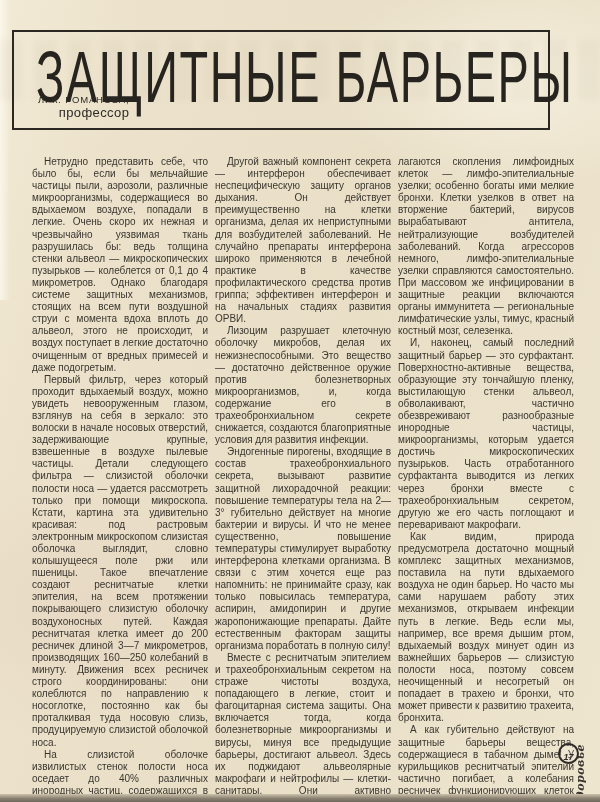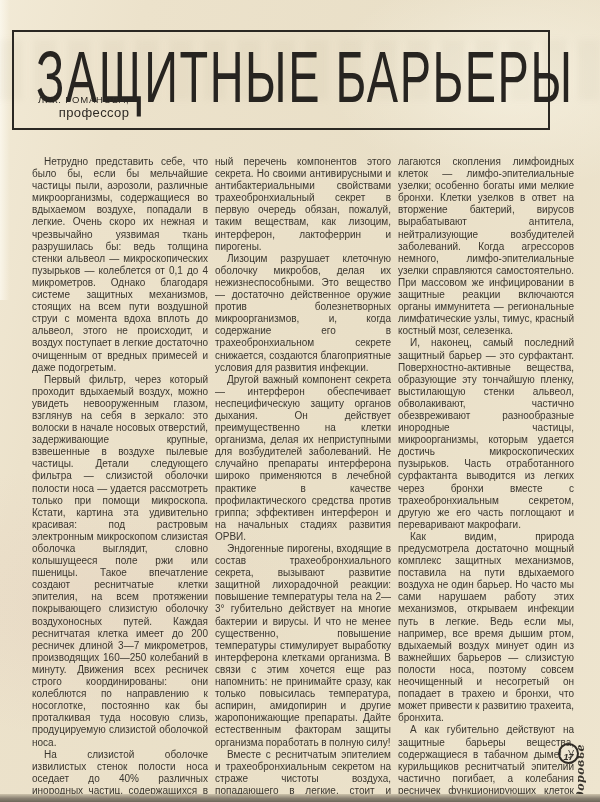--- a/index.html
+++ b/index.html
@@ -86,23 +86,22 @@
     </div>
   </div>
 
   <div class="columns">
     <div class="col">
       <p>Нетрудно представить себе, что было бы, если бы мельчайшие частицы пыли, аэрозоли, различные микроорганизмы, содержащиеся во вдыхаемом воздухе, попадали в легкие. Очень скоро их нежная и чрезвычайно уязвимая ткань разрушилась бы: ведь толщина стенки альвеол — микроскопических пузырьков — колеблется от 0,1 до 4 микрометров. Однако благодаря системе защитных механизмов, стоящих на всем пути воздушной струи с момента вдоха вплоть до альвеол, этого не происходит, и воздух поступает в легкие достаточно очищенным от вредных примесей и даже подогретым.</p>
       <p>Первый фильтр, через который проходит вдыхаемый воздух, можно увидеть невооруженным глазом, взглянув на себя в зеркало: это волоски в начале носовых отверстий, задерживающие крупные, взвешенные в воздухе пылевые частицы. Детали следующего фильтра — слизистой оболочки полости носа — удается рассмотреть только при помощи микроскопа. Кстати, картина эта удивительно красивая: под растровым электронным микроскопом слизистая оболочка выглядит, словно колышущееся поле ржи или пшеницы. Такое впечатление создают реснитчатые клетки эпителия, на всем протяжении покрывающего слизистую оболочку воздухоносных путей. Каждая реснитчатая клетка имеет до 200 ресничек длиной 3—7 микрометров, производящих 160—250 колебаний в минуту. Движения всех ресничек строго координированы: они колеблются по направлению к носоглотке, постоянно как бы проталкивая туда носовую слизь, продуцируемую слизистой оболочкой носа.</p>
       <p>На слизистой оболочке извилистых стенок полости носа оседает до 40% различных инородных частиц, содержащихся в воздухе, причем здесь задерживаются лишь относительно крупные частицы, размером более 50 микрометров. А более мелкие проникают глубже — в трахею, бронхи, где очистка воздуха продолжается как за счет функции реснитчатого эпителия (реснички эпителиальных клеток движутся снизу вверх, выталкивая секрет в носоглотку), так и благодаря наличию трахеобронхиального секрета. Его вырабатывают слизистые железы, расположенные в стенке трахеи и бронхов, а также бокаловидные клетки эпителия, покрывающего слизистую оболочку этих органов. Антитела, иммуноглобулины, белки, углеводы, липиды, ферменты — вот далеко не пол-</p>
     </div>
     <div class="col">
-      <p class="cont">ный перечень компонентов этого секрета. Но своими антивирусными и антибактериальными свойствами трахеобронхиальный секрет в первую очередь обязан, пожалуй, таким веществам, как лизоцим, интерферон, лактоферрин и пирогены.</p>
+      <p>Другой важный компонент секрета — интерферон обеспечивает неспецифическую защиту органов дыхания. Он действует преимущественно на клетки организма, делая их неприступными для возбудителей заболеваний. Не случайно препараты интерферона широко применяются в лечебной практике в качестве профилактического средства против гриппа; эффективен интерферон и на начальных стадиях развития ОРВИ.</p>
       <p>Лизоцим разрушает клеточную оболочку микробов, делая их нежизнеспособными. Это вещество — достаточно действенное оружие против болезнетворных микроорганизмов, и, когда содержание его в трахеобронхиальном секрете снижается, создаются благоприятные условия для развития инфекции.</p>
-      <p>Другой важный компонент секрета — интерферон обеспечивает неспецифическую защиту органов дыхания. Он действует преимущественно на клетки организма, делая их неприступными для возбудителей заболеваний. Не случайно препараты интерферона широко применяются в лечебной практике в качестве профилактического средства против гриппа; эффективен интерферон и на начальных стадиях развития ОРВИ.</p>
       <p>Эндогенные пирогены, входящие в состав трахеобронхиального секрета, вызывают развитие защитной лихорадочной реакции: повышение температуры тела на 2—3° губительно действует на многие бактерии и вирусы. И что не менее существенно, повышение температуры стимулирует выработку интерферона клетками организма. В связи с этим хочется еще раз напомнить: не принимайте сразу, как только повысилась температура, аспирин, амидопирин и другие жаропонижающие препараты. Дайте естественным факторам защиты организма поработать в полную силу!</p>
       <p>Вместе с реснитчатым эпителием и трахеобронхиальным секретом на страже чистоты воздуха, попадающего в легкие, стоит и фагоцитарная система защиты. Она включается тогда, когда болезнетворные микроорганизмы и вирусы, минуя все предыдущие барьеры, достигают альвеол. Здесь их поджидают альвеолярные макрофаги и нейтрофилы — клетки-санитары. Они активно перемещаются и набрасываются на чужеродные микроорганизмы, поглощают и переваривают их.</p>
 
     </div>
     <div class="col">
       <p class="cont">лагаются скопления лимфоидных клеток — лимфо-эпителиальные узелки; особенно богаты ими мелкие бронхи. Клетки узелков в ответ на вторжение бактерий, вирусов вырабатывают антитела, нейтрализующие возбудителей заболеваний. Когда агрессоров немного, лимфо-эпителиальные узелки справляются самостоятельно. При массовом же инфицировании в защитные реакции включаются органы иммунитета — региональные лимфатические узлы, тимус, красный костный мозг, селезенка.</p>
       <p>И, наконец, самый последний защитный барьер — это сурфактант. Поверхностно-активные вещества, образующие эту тончайшую пленку, выстилающую стенки альвеол, обволакивают, частично обезвреживают разнообразные инородные частицы, микроорганизмы, которым удается достичь микроскопических пузырьков. Часть отработанного сурфактанта выводится из легких через бронхи вместе с трахеобронхиальным секретом, другую же его часть поглощают и переваривают макрофаги.</p>
       <p>Как видим, природа предусмотрела достаточно мощный комплекс защитных механизмов, поставила на пути вдыхаемого воздуха не один барьер. Но часто мы сами нарушаем работу этих механизмов, открываем инфекции путь в легкие. Ведь если мы, например, все время дышим ртом, вдыхаемый воздух минует один из важнейших барьеров — слизистую полости носа, поэтому совсем неочищенный и несогретый он попадает в трахею и бронхи, что может привести к развитию трахеита, бронхита.</p>
       <p>А как губительно действуют на защитные барьеры вещества, содержащиеся в табачном дыме! У курильщиков реснитчатый эпителий частично погибает, а колебания ресничек функционирующих клеток резко замедляются. Конечно, при этом снижается скорость движения носовой слизи, трахеобронхиального секрета. Создаются благоприятные условия для скопления в воздухоносных путях большого количества болезнетворных микроорганизмов, вирусов, а значит, и для развития инфекционного процесса. Тем более, что и сурфактант под воздействием табачного дыма теряет свои защитные свойства и способность очищать альвеолы от инородных частиц. Не случайно же заядлые курильщики столь восприимчивы к вирусным и бактериальным респираторным инфекциям.</p>
     </div>

